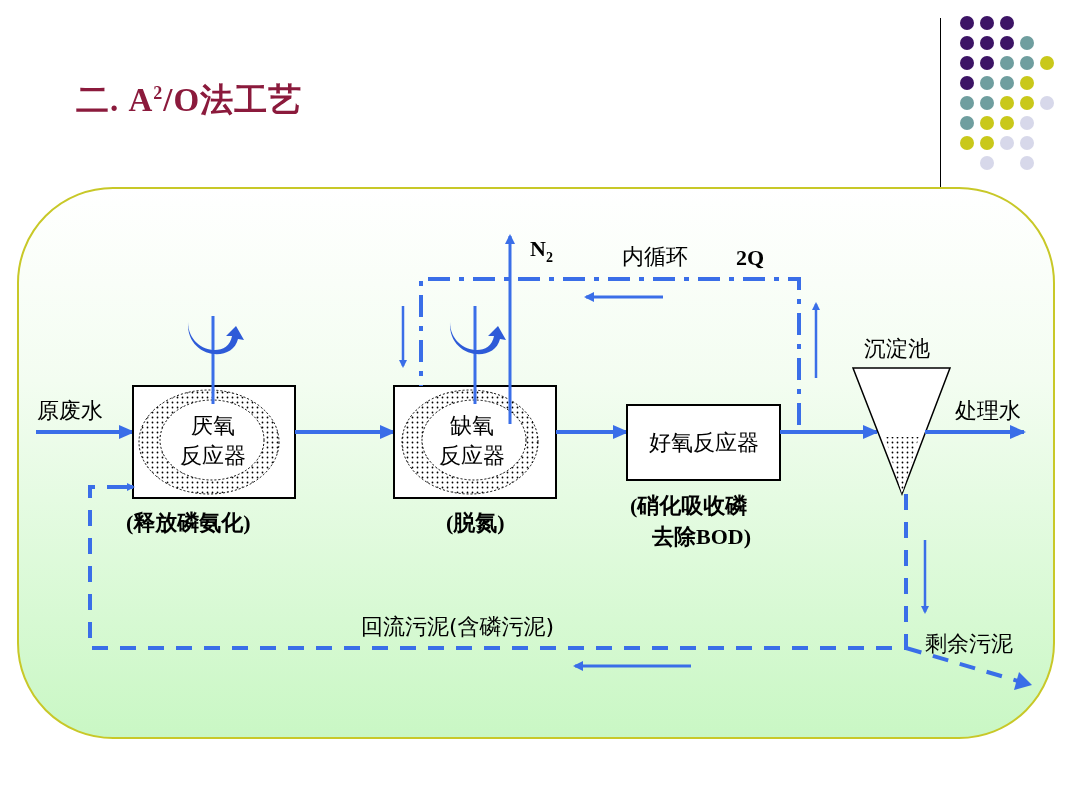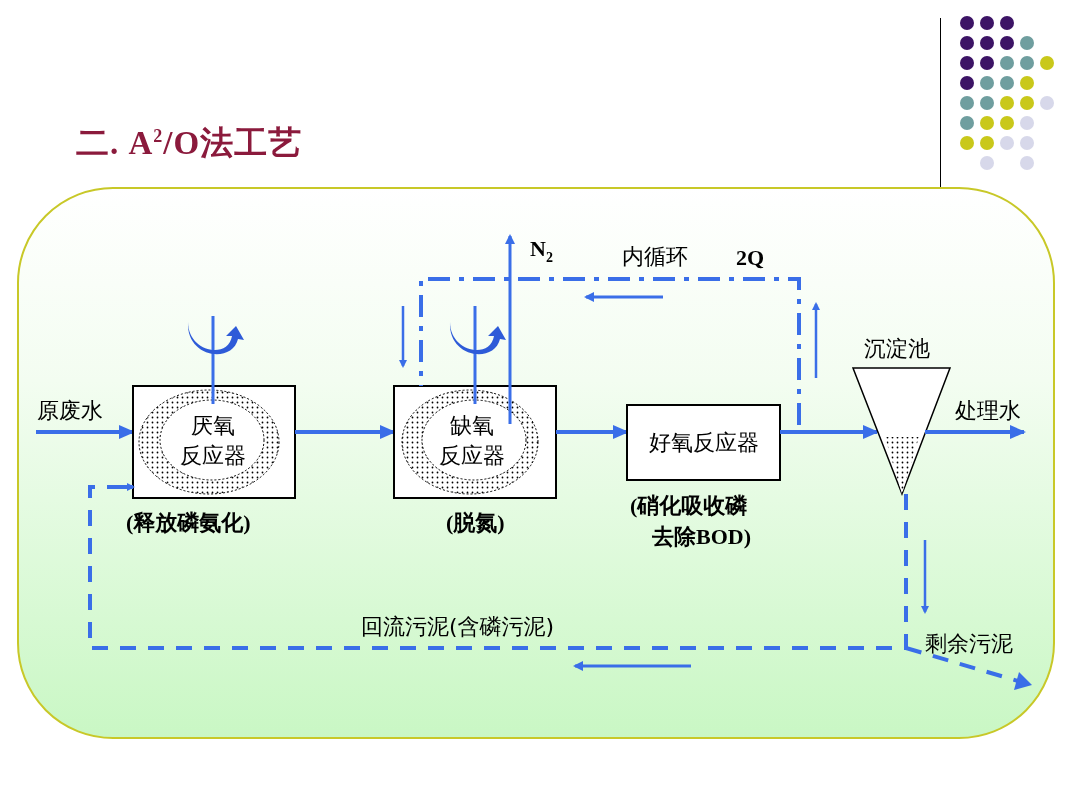--- a/index.html
+++ b/index.html
@@ -9,21 +9,21 @@
   .vrule { position:absolute; left:940px; top:18px; width:1px; height:170px; background:#000; }
   .dots { position:absolute; left:960px; top:16px; width:100px; height:160px; }
   .dot { position:absolute; width:14px; height:14px; border-radius:50%; }
   svg#diagram { position:absolute; left:0; top:0; }
   .lbl { font-family:"DejaVu Sans", sans-serif; font-size:22px; fill:#000; }
   .lbl-b { font-family:"Liberation Serif","DejaVu Serif",serif; font-size:22px; font-weight:bold; fill:#000; }
 </style>
 </head>
 <body>
 
-<div class="slide-title" style="color: rgb(139, 26, 60); margin-top: 43px;"><span>二. A</span><sup>2</sup><span>/O法工艺</span></div>
+<div class="slide-title" style="color: rgb(139, 26, 60);"><span>二. A</span><sup>2</sup><span>/O法工艺</span></div>
 
 <div class="vrule"></div>
 <div class="dots" id="dots">
     <div class="dot" style="left: 0px; top: 0px; background: rgb(61, 20, 102);"></div>
     <div class="dot" style="left: 20px; top: 0px; background: rgb(61, 20, 102);"></div>
     <div class="dot" style="left: 40px; top: 0px; background: rgb(61, 20, 102);"></div>
     <div class="dot" style="left: 0px; top: 20px; background: rgb(61, 20, 102);"></div>
     <div class="dot" style="left: 20px; top: 20px; background: rgb(61, 20, 102);"></div>
     <div class="dot" style="left: 40px; top: 20px; background: rgb(61, 20, 102);"></div>
     <div class="dot" style="left: 60px; top: 20px; background: rgb(111, 158, 159);"></div>

